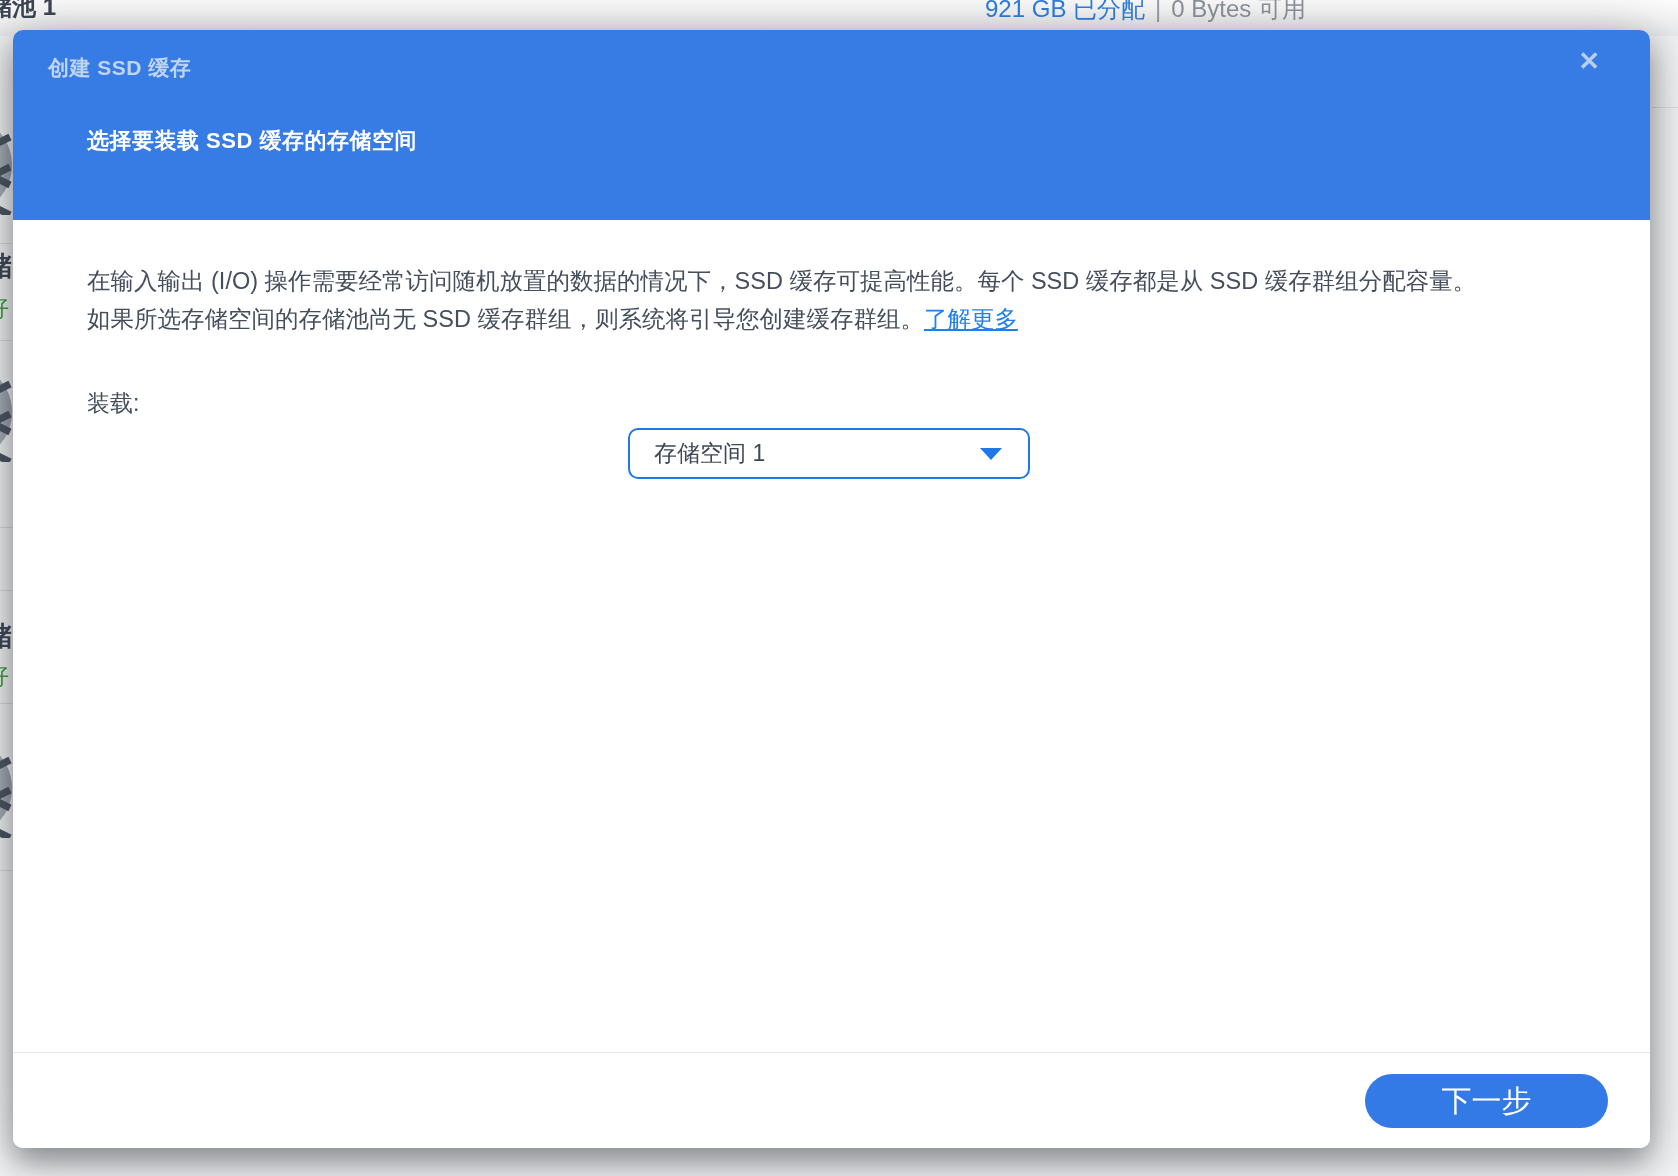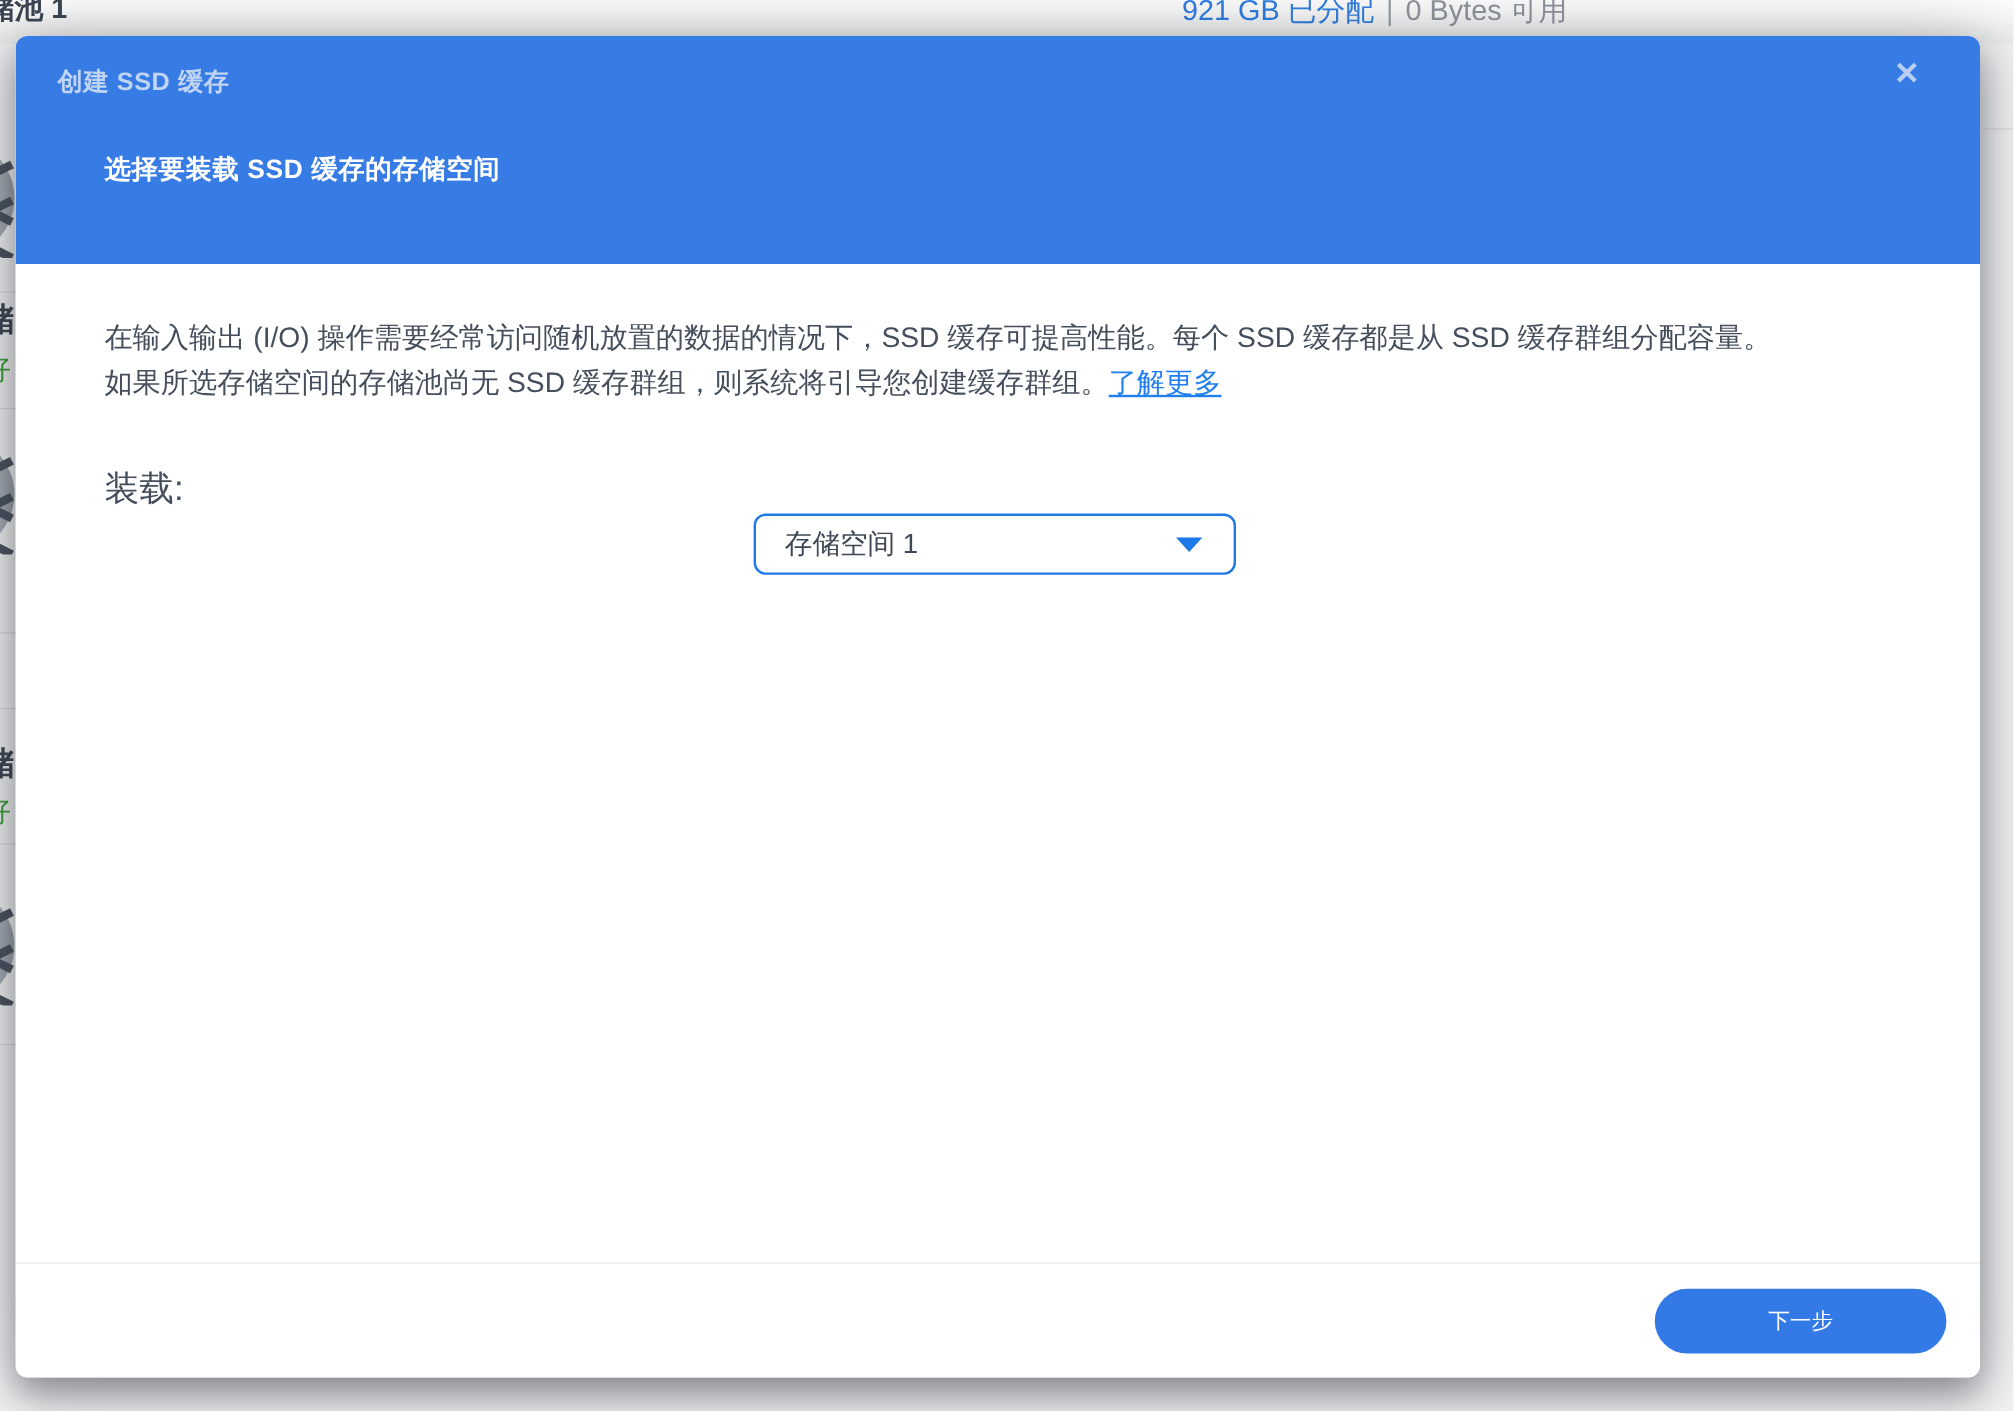--- a/index.html
+++ b/index.html
@@ -67,43 +67,43 @@
     font-size:22px; font-weight:bold; color:#ffffff; letter-spacing:0.5px;
   }
   .dlg-body{ position:relative; flex:1; background:#fff; }
   .body-text{
     position:absolute; left:74px; top:42px; width:1390px;
     font-size:23.5px; line-height:38px; color:#454e5c;
   }
   .learn-more{ color:#2080f0; text-decoration:underline; cursor:pointer;font-family:Liberation Serif, serif; }
   .mount-label{
     position:absolute; left:74px; top:168px;
-    font-size:29px; color:#454e5c;
+    font-size:23px; color:#454e5c;
   }
   .volume-select{
     position:absolute; left:615px; top:172px; width:402px; height:51px;
     box-sizing:border-box; border:2px solid #1f78e8; border-radius:10px;
     background:#fff; display:flex; align-items:center; justify-content:space-between;
     padding:0 26px 0 24px; cursor:pointer;margin-top:36px;
   }
   .volume-select .value{ font-size:23px; color:#3d4755; }
   .caret-down{
     width:0; height:0;
     border-left:11px solid transparent; border-right:11px solid transparent;
     border-top:12px solid #1f78e8;
   }
   .dlg-footer{
     position:relative; height:95px; flex:none;
     border-top:1px solid #e5e8eb; background:#fff;
   }
   .next-btn{
-    position:absolute; right:28px; top:21px; width:243px; height:54px;
+    position:absolute; right:42px; top:21px; width:243px; height:54px;
     border-radius:27px; background:#337ae6; border:none; cursor:pointer;
     display:flex; align-items:center; justify-content:center;
-    font-size:18px; color:#ffffff; font-family:"Liberation Sans", sans-serif;
+    font-size:30px; color:#ffffff; font-family:"Liberation Sans", sans-serif;
   }
 </style>
 </head>
 <body>
 
 <div class="page">
 
   <div class="topbar">
     <div class="pool-title">储池 1</div>
     <div class="alloc-line">

